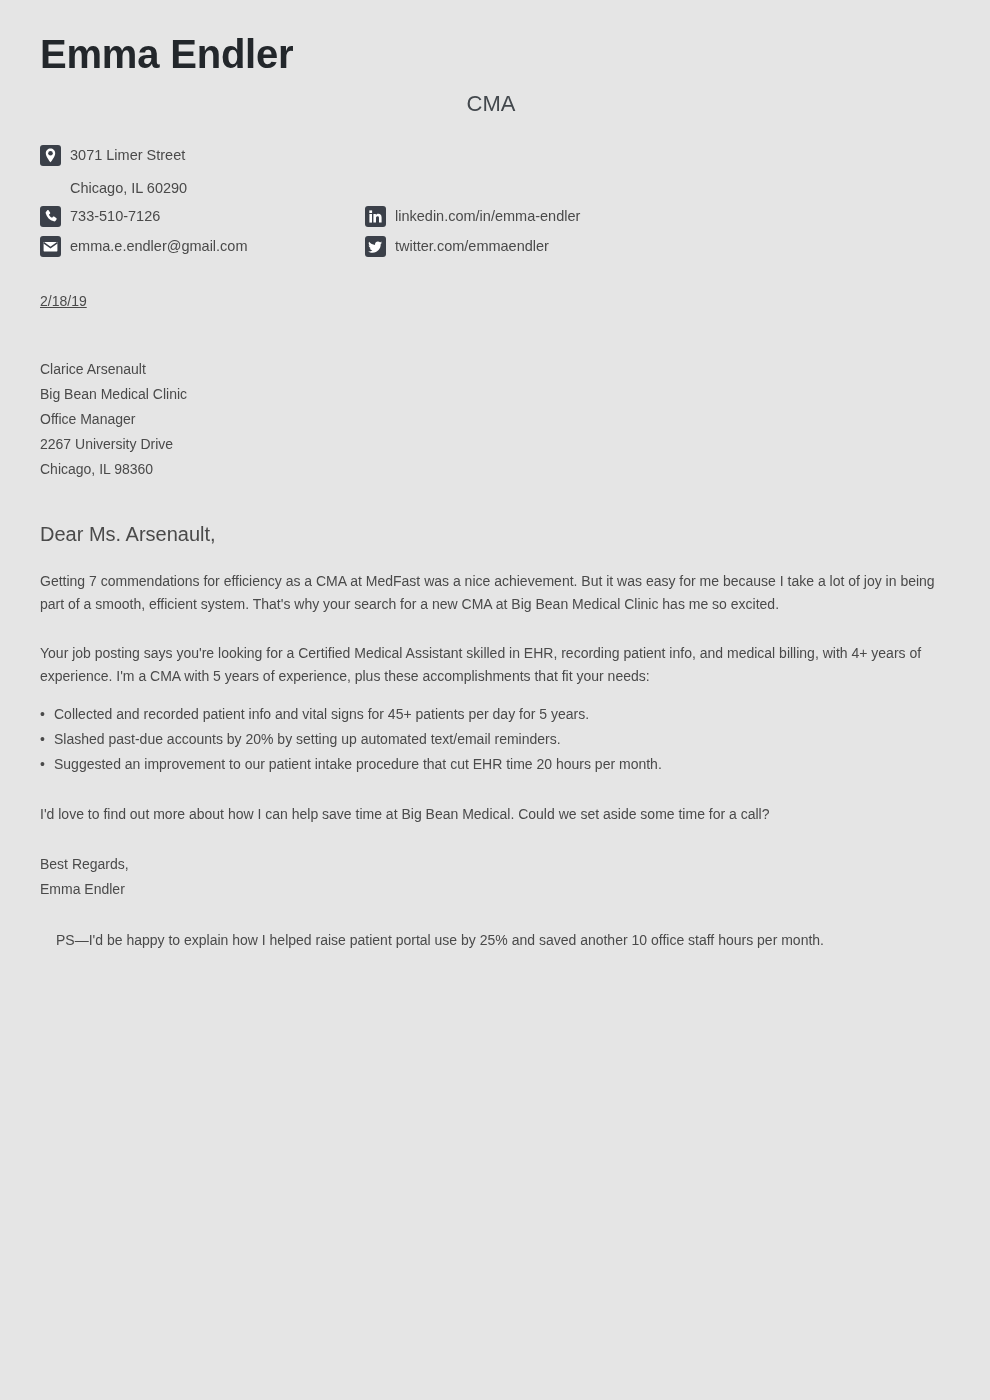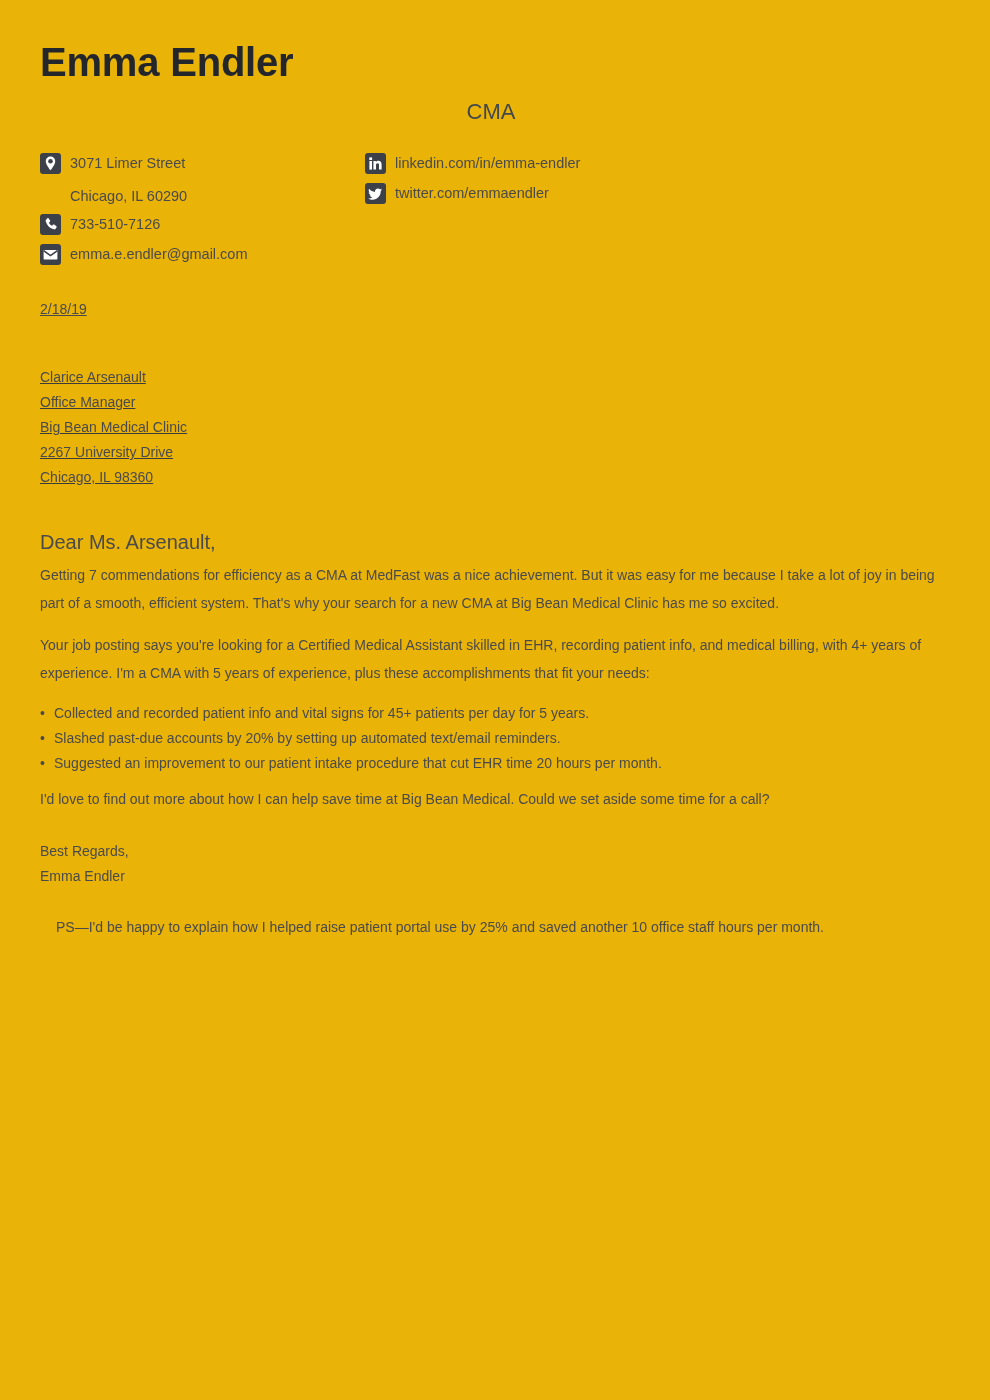--- a/index.html
+++ b/index.html
@@ -12,23 +12,23 @@
     height: 1400px;
     font-family: "Liberation Sans", sans-serif;
     color: #3c3c3c;
     -webkit-font-smoothing: antialiased;
   }
 
   .page {
     position: relative;
     width: 990px;
     height: 1400px;
-    background: #eab308;
+    background: #e5e5e5;
     box-sizing: border-box;
-    padding: 40px 48px 0 40px;
+    padding: 32px 48px 0 40px;
   }
 
   
   .name {
     font-size: 40px;
     font-weight: bold;
     color: #23272b;
     letter-spacing: -0.2px;
     line-height: 1.0;
     margin: 0 0 0 0;
@@ -40,20 +40,21 @@
     color: #43484d;
     margin: 18px 0 0 0;
     line-height: 1.1;
     text-align: center;
   }
 
   
   .contact-wrap {
     display: flex;
     margin-top: 28px;
+    align-items: flex-end;
   }
   .contact-col {
     display: flex;
     flex-direction: column;
   }
   .contact-col.left { width: 325px; }
   .contact-col.right { width: 420px; }
 
   .contact-row {
     display: flex;
@@ -89,38 +90,37 @@
   
   .date {
     font-size: 14px;
     color: #4a4a4a;
     margin-top: 26px;
     line-height: 20px;
     text-decoration: underline;
   }
   .recipient {
     margin-top: 46px;
-    text-decoration: underline;
   }
   .recipient div {
     font-size: 14px;
     color: #4a4a4a;
     line-height: 25px;
   }
   .salutation {
     font-size: 20px;
     color: #4a4a4a;
     margin-top: 42px;
     line-height: 20px;
   }
   .para {
     font-size: 14px;
     color: #4a4a4a;
-    line-height: 28px;
-    margin-top: 9px;
+    line-height: 23px;
+    margin-top: 26px;
     max-width: 905px;
   }
   .bullets {
     list-style: none;
     margin: 4px 0 0 0;
     padding: 0;
     max-width: 905px;
   }
   .bullets li {
     font-size: 14px;
@@ -222,22 +222,22 @@
         <span class="contact-text">twitter.com/emmaendler</span>
       </div>
 
     </div>
   </div>
 
   <div class="date">2/18/19</div>
 
   <div class="recipient">
     <div>Clarice Arsenault</div>
+    <div>Big Bean Medical Clinic</div>
     <div>Office Manager</div>
-    <div>Big Bean Medical Clinic</div>
     <div>2267 University Drive</div>
     <div>Chicago, IL 98360</div>
   </div>
 
   <div class="salutation">Dear Ms. Arsenault,</div>
 
   <p class="para">Getting 7 commendations for efficiency as a CMA at MedFast was a nice achievement. But it was easy for me because I take a lot of joy in being part of a smooth, efficient system. That's why your search for a new CMA at Big Bean Medical Clinic has me so excited.</p>
 
   <p class="para">Your job posting says you're looking for a Certified Medical Assistant skilled in EHR, recording patient info, and medical billing, with 4+ years of experience. I'm a CMA with 5 years of experience, plus these accomplishments that fit your needs:</p>
 

